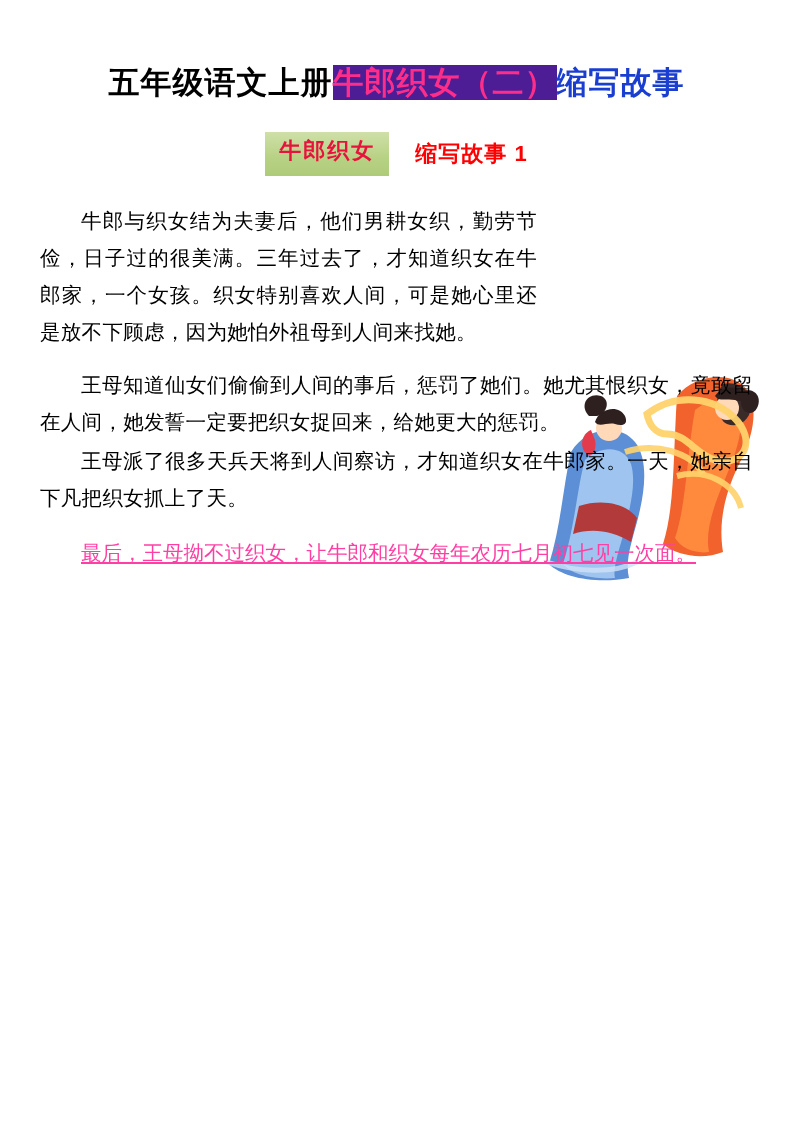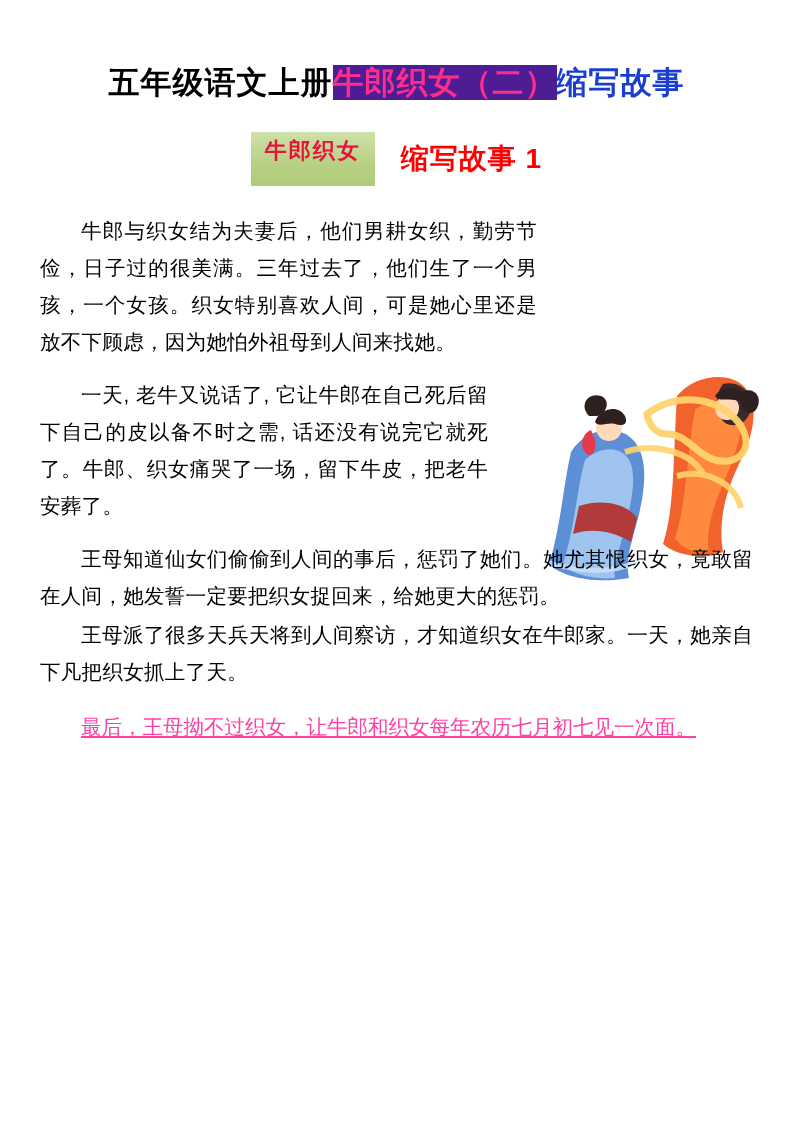--- a/index.html
+++ b/index.html
@@ -45,28 +45,28 @@
     margin-top: 32px;
     text-align: center;
     white-space: nowrap;
   }
   .chip {
     display: inline-block;
     background: linear-gradient(180deg, #cfe0a8 0%, #b9d286 55%, #aecb79 100%);
     color: #e8133c;
     font-size: 22px;
     font-weight: bold;
-    padding: 4px 14px 20px 14px;
+    padding: 4px 14px 10px 14px;
     letter-spacing: 2px;
     vertical-align: middle;
   }
   .chip-label {
     display: inline-block;
     color: #ff0000;
-    font-size: 28px;
+    font-size: 22px;
     font-weight: bold;
     margin-left: 26px;
     vertical-align: middle;
     letter-spacing: 1px;
   }
 
   
   .body-wrap {
     margin-top: 26px;
     position: relative;
@@ -148,22 +148,21 @@
         <path d="M68 66 C72 52 92 48 98 60 C102 70 94 70 88 68 C80 66 72 72 68 66 Z" fill="#2f2020"></path>
         <path d="M62 60 C52 50 60 36 74 40 C84 44 80 58 70 60 Z" fill="#2f2020"></path>
         <path d="M64 74 C54 78 52 92 60 98 C66 102 70 92 68 84 Z" fill="#e33b4b"></path>
         <path d="M98 96 C128 86 164 96 176 118" fill="none" stroke="#ffd36b" stroke-width="6" opacity="0.9"></path>
         <path d="M20 206 C48 216 86 218 110 206" fill="none" stroke="#cfe2f7" stroke-width="5" opacity="0.8"></path>
       </g>
     </svg>
   </div>
 
   <div class="body-wrap">
-    <p class="para gap wrap-short-1">牛郎与织女结为夫妻后，他们男耕女织，勤劳节俭，日子过的很美满。三年过去了，他们生了一个男孩，一个女孩。织女特别喜欢人间，可是她心里还是放不下顾虑，因为她怕外祖母到人间来找她。</p>
-    <p class="para gap wrap-short-2">一天, 老牛又说话了, 它让牛郎在自己死后留下自己的皮以备不时之需, 话还没有说完它就死了。牛郎、织女痛哭了一场，留下牛皮，把老牛安葬了。</p>
+    <p class="para gap wrap-short-1">牛郎与织女结为夫妻后，他们男耕女织，勤劳节俭，日子过的很美满。三年过去了，才知道织女在牛郎家，一个女孩。织女特别喜欢人间，可是她心里还是放不下顾虑，因为她怕外祖母到人间来找她。</p>
     <p class="para wrap-full">王母知道仙女们偷偷到人间的事后，惩罚了她们。她尤其恨织女，竟敢留在人间，她发誓一定要把织女捉回来，给她更大的惩罚。</p>
     <p class="para wrap-full">王母派了很多天兵天将到人间察访，才知道织女在牛郎家。一天，她亲自下凡把织女抓上了天。</p>
     <p class="final">
       <span class="pink-underline">最后，王母拗不过织女，让牛郎和织女每年农历七月初七见一次面。</span>
     </p>
   </div>
 
 </div>
 
 </body></html>

